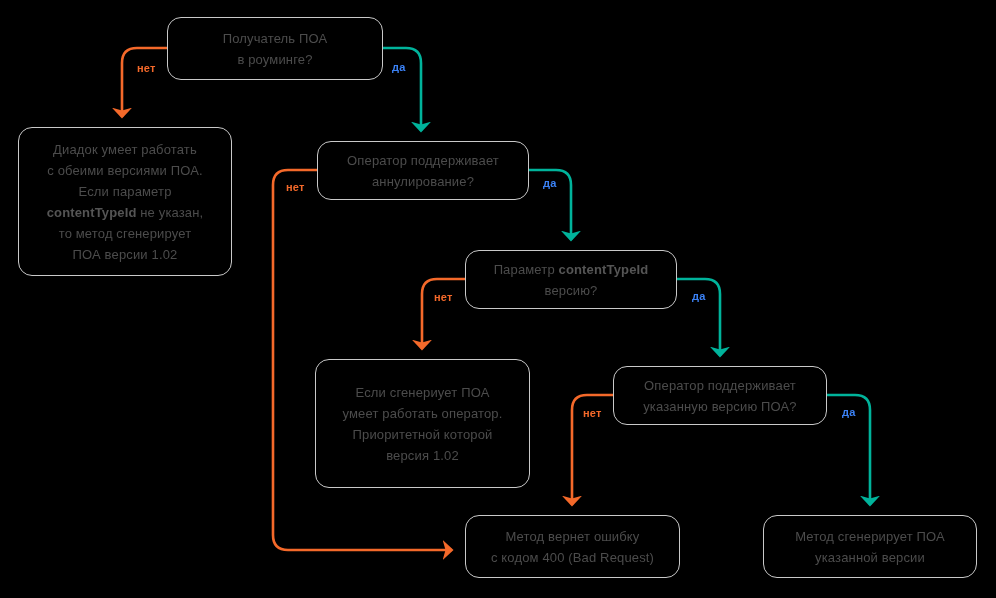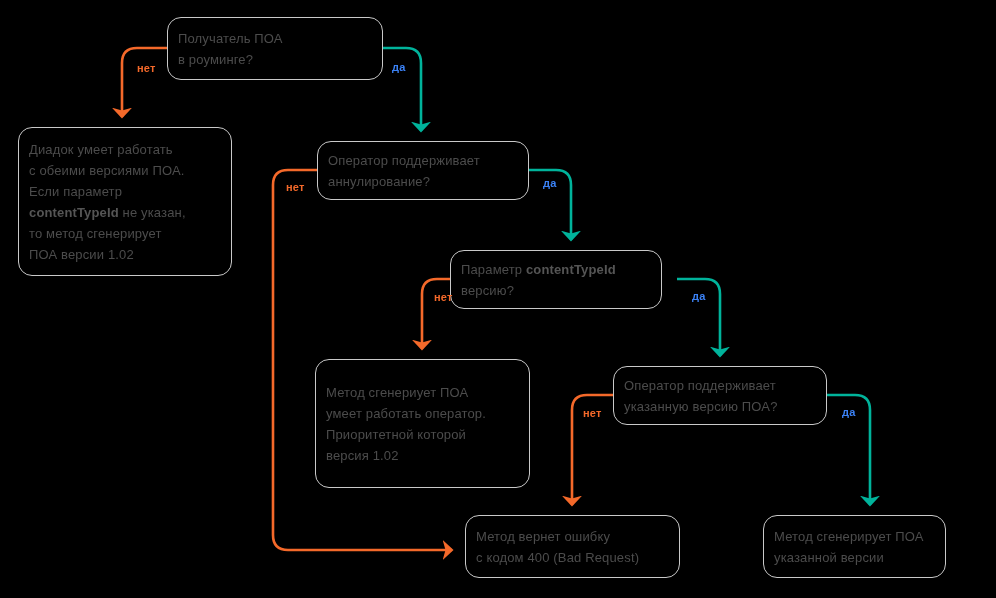--- a/index.html
+++ b/index.html
@@ -27,20 +27,21 @@
   }
   .node {
     position: absolute;
     border: 1px solid #c9c9c9;
     border-radius: 14px;
     background: #000000;
     color: #4c4c4c;
     display: flex;
     align-items: center;
     justify-content: center;
+    text-align: center;
     font-size: 13px;
     line-height: 21px;
     letter-spacing: 0.15px;
     padding: 6px 10px;
   }
   .node .txt { display: block; width: 100%; }
   .node b { font-weight: bold; color: #555555; margin-top: 14px; }
   .edge-label {
     position: absolute;
     font-size: 11px;
@@ -101,51 +102,51 @@
       </span>
   </div>
 
   <div class="node" style="left:317px; top:141px; width:212px; height:59px;">
     <span class="txt">
         <span style="display:block">Оператор поддерживает</span>
         <span style="display:block">аннулирование?</span>
       </span>
   </div>
 
-  <div class="node" style="left:450px; top:250px; width:212px; height:59px;">
+  <div class="node" style="left:465px; top:250px; width:212px; height:59px;">
     <span class="txt">
         <span style="display:block">Параметр <b>contentTypeId</b></span>
         <span style="display:block">версию?</span>
       </span>
   </div>
 
   <div class="node" style="left:315px; top:359px; width:215px; height:129px;">
     <span class="txt">
-        <span style="display:block">Метод сгенериует ПОА</span>
+        <span style="display:block">Если сгенериует ПОА</span>
         <span style="display:block">умеет работать оператор.</span>
         <span style="display:block">Приоритетной которой</span>
         <span style="display:block">версия 1.02</span>
       </span>
   </div>
 
   <div class="node" style="left:613px; top:366px; width:214px; height:59px;">
     <span class="txt">
         <span style="display:block">Оператор поддерживает</span>
         <span style="display:block">указанную версию ПОА?</span>
       </span>
   </div>
 
   <div class="node" style="left:465px; top:515px; width:215px; height:63px;">
     <span class="txt">
         <span style="display:block">Метод вернет ошибку</span>
         <span style="display:block">с кодом 400 (Bad Request)</span>
       </span>
   </div>
 
-  <div class="node" style="left:763px; top:515px; width:183px; height:63px;">
+  <div class="node" style="left:763px; top:515px; width:214px; height:63px;">
     <span class="txt">
         <span style="display:block">Метод сгенерирует ПОА</span>
         <span style="display:block">указанной версии</span>
       </span>
   </div>
 
   <div class="edge-label lbl-no" style="left:137px; top:62px;">нет</div>
 
   <div class="edge-label lbl-yes" style="left:392px; top:61px;">да</div>
 

